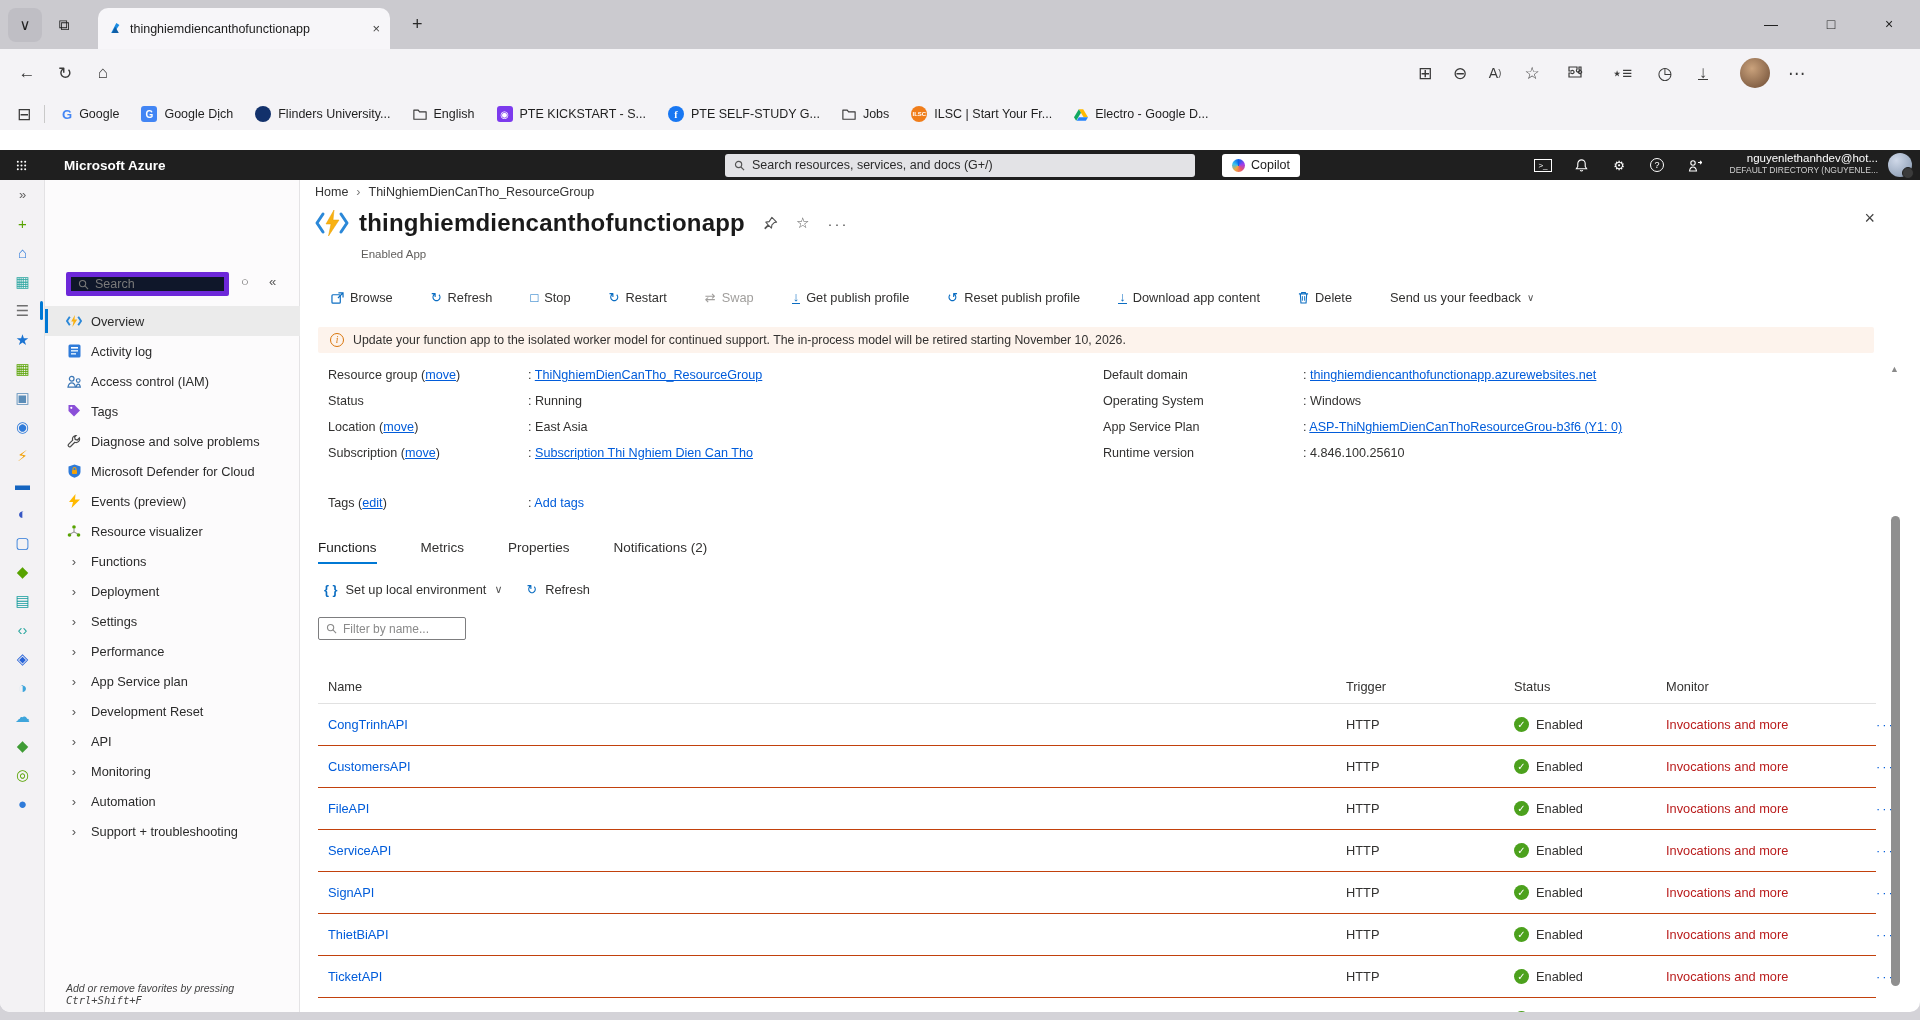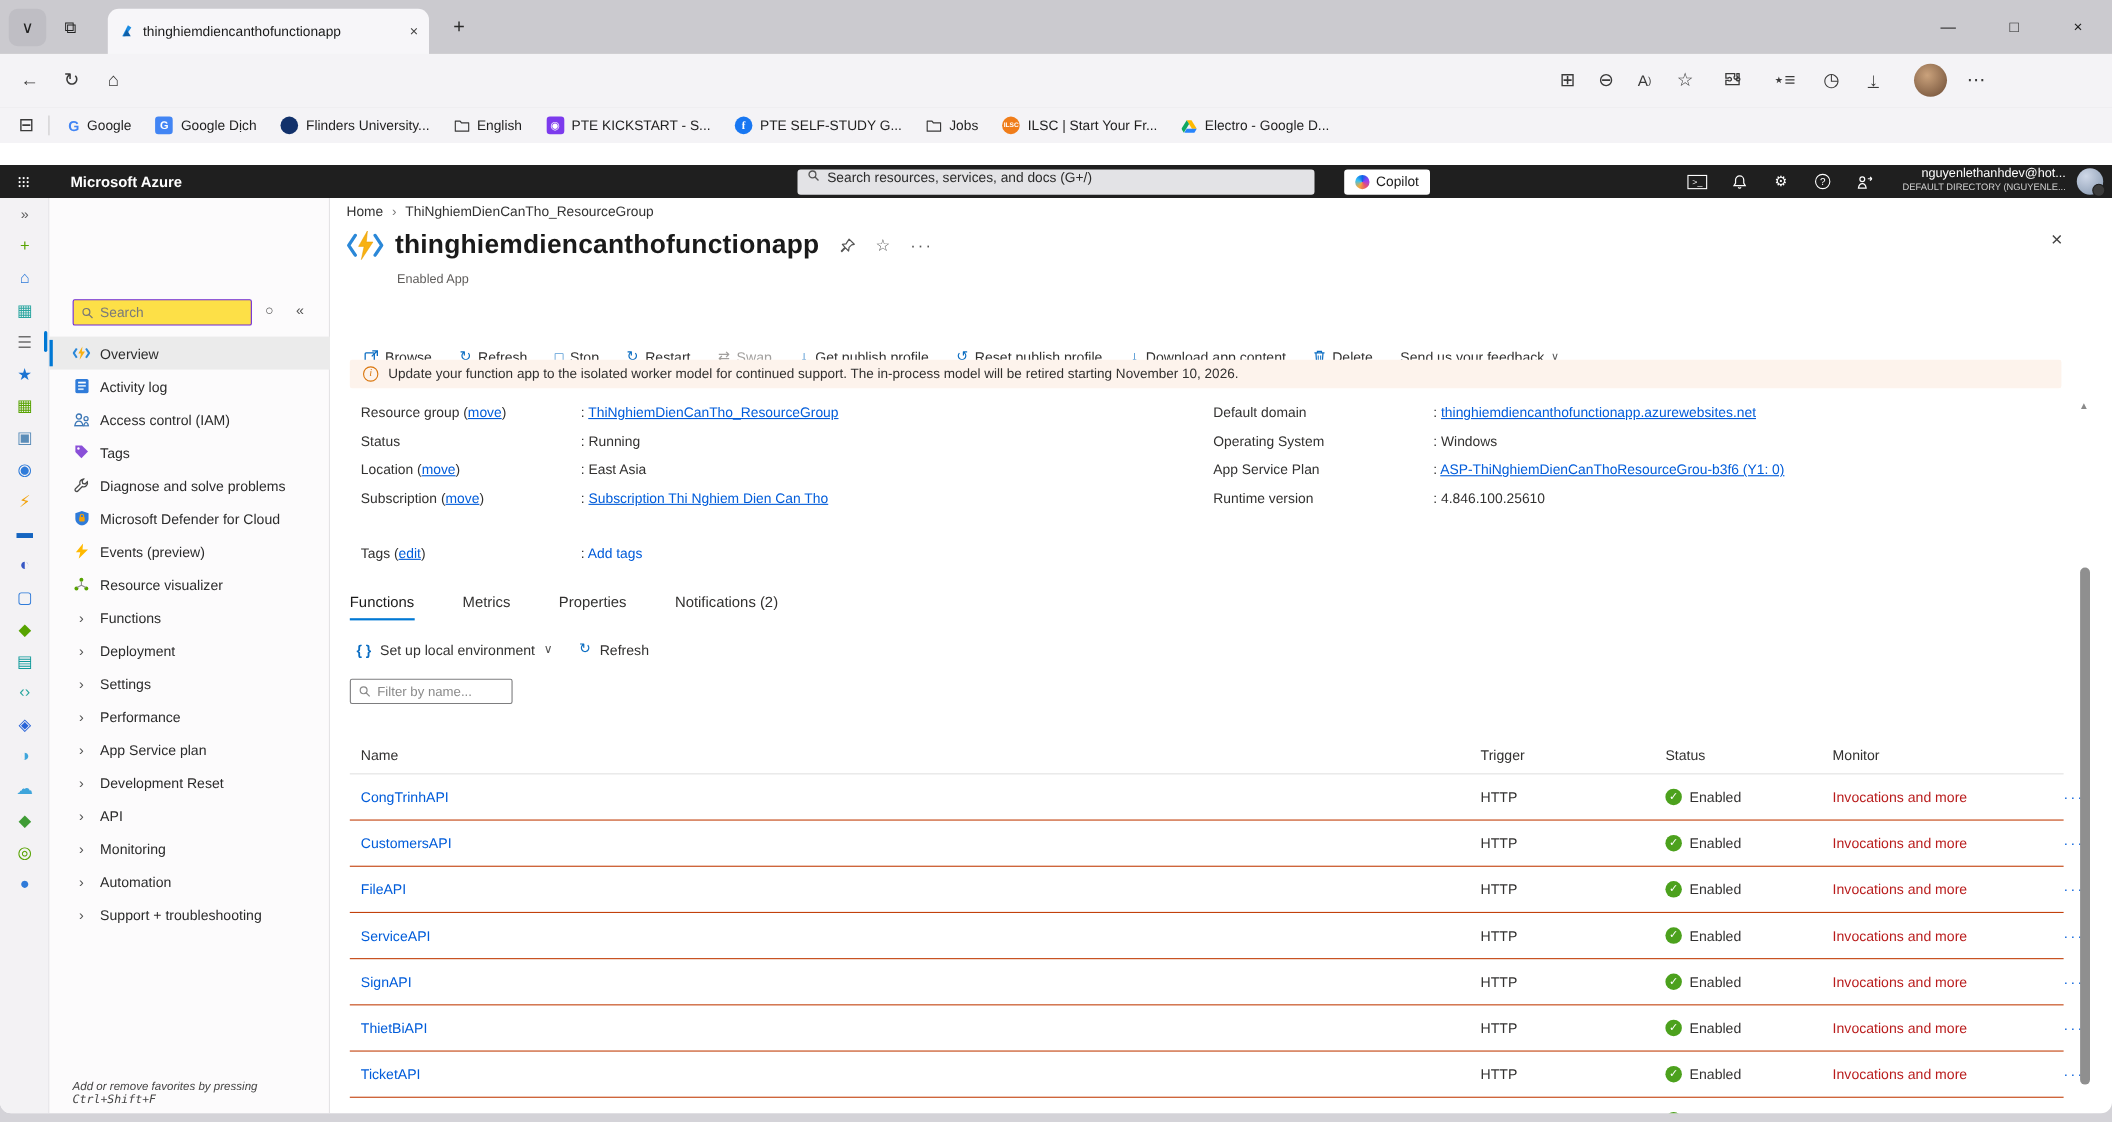--- a/index.html
+++ b/index.html
@@ -24,58 +24,58 @@
   .bm { display:flex; align-items:center; gap:7px; padding:4px 11px; border-radius:6px; color:#1f1f1f; font-size:12.5px; white-space:nowrap; }
   .bm-sep { width:1px; height:18px; background:#c9c9c9; margin:0 6px; }
   .bm-dot { width:16px; height:16px; border-radius:50%; display:flex; align-items:center; justify-content:center; color:#fff; font-size:10px; font-weight:bold; }
   #chatbtn { right:10px; top:55px; height:38px; padding:0 14px; background:#fff; border-radius:19px; box-shadow:0 1px 2px rgba(0,0,0,.15); display:flex; align-items:center; gap:7px; font-size:13px; color:#1b1b1b; }
   .copilot-dot { width:17px; height:17px; border-radius:50%; background:conic-gradient(#0b63e9,#9a3df1,#e9536f,#f2a93b,#35c3f3,#0b63e9); }
   #content-shell { left:0; top:130px; width:1920px; height:882px; background:#ffffff; border-radius:0 0 10px 10px; overflow:hidden; }
 
   
   #azbar { left:0; top:20px; width:1920px; height:30px; background:#1f1f1f; color:#fff; display:flex; align-items:center; }
   #az-brand { font-weight:bold; font-size:13.5px; margin-left:30px; }
-  #az-search { position:absolute; left:725px; width:470px; height:23px; background:#e3e3e6; border-radius:3px; color:#2b2b2b; display:flex; padding:0 9px; gap:7px; font-size:12.5px; }
+  #az-search { position:absolute; left:725px; width:470px; height:23px; background:#e3e3e6; border-radius:3px; color:#2b2b2b; display:flex; align-items:center; padding:0 9px; gap:7px; font-size:12.5px; }
   #az-copilot { position:absolute; left:1222px; height:23px; background:#fff; border-radius:3px; color:#1b1b1b; display:flex; align-items:center; gap:6px; padding:0 10px; font-size:12.5px; }
   .az-ico { width:26px; height:22px; display:flex; align-items:center; justify-content:center; font-size:13px; color:#fff; }
   #az-acct { position:absolute; right:42px; top:2px; text-align:right; line-height:12px; }
   #az-acct .em { font-size:11.5px; }
   #az-acct .dir { font-size:8.5px; color:#d0d0d0; }
   #az-avatar { position:absolute; right:8px; top:3px; width:24px; height:24px; border-radius:50%; background:radial-gradient(circle at 35% 30%,#cfd8e8,#8395ad); }
   #az-avatar:after { content:""; position:absolute; right:-2px; bottom:-2px; width:10px; height:10px; border-radius:50%; background:#3b3b3b; border:1.5px solid #1f1f1f; }
 
   
   #rail { left:0; top:50px; width:45px; height:832px; background:#f3f2f4; border-right:1px solid #e3e2e4; }
   .rail-it { position:relative; width:45px; height:29px; display:flex; align-items:center; justify-content:center; font-size:15px; }
   .rail-sel:after { content:""; position:absolute; right:2px; top:5px; width:3px; height:19px; background:#0078d4; border-radius:2px; }
 
   
   #sidebar { left:45px; top:50px; width:255px; height:832px; background:#fcfbfc; border-right:1px solid #e4e3e5; }
-  #sb-search { position:absolute; left:21px; top:92px; width:163px; height:24px; border:1px solid #6d28d9; border-radius:2px; background:#fde047; display:flex; align-items:center; padding:0 7px; gap:6px; color:#7a7a7a; font-size:12.5px; }
+  #sb-search { position:absolute; left:21px; top:92px; width:163px; height:24px; border:5px solid #6d28d9; border-radius:2px; background:#0f172a; display:flex; align-items:center; padding:0 7px; gap:6px; color:#7a7a7a; font-size:12.5px; }
   .sb-mini { position:absolute; top:94px; font-size:13px; color:#555; }
   #sb-menu { position:absolute; left:0; top:126px; width:255px; }
   .sb-item { height:30px; display:flex; align-items:center; gap:9px; padding-left:21px; font-size:12.8px; color:#2b2b2b; position:relative; white-space:nowrap; }
   .sb-item.sel { background:#ebebeb; }
   .sb-item.sel:before { content:""; position:absolute; left:0; top:3px; width:3px; height:24px; background:#0078d4; }
   .sb-ic { width:16px; height:16px; display:flex; align-items:center; justify-content:center; flex:none; }
   .sb-chev { width:16px; text-align:center; color:#555; font-size:13px; flex:none; }
   #fav-hint { position:absolute; left:21px; bottom:6px; font-size:10.5px; font-style:italic; color:#444; }
   #fav-hint .keys { font-family:"DejaVu Sans Mono",monospace; }
 
   
   #blade { left:301px; top:50px; width:1602px; height:832px; background:#fff; }
   #crumb { position:absolute; left:14px; top:5px; font-size:12.5px; color:#333; display:flex; gap:8px; align-items:center; }
   #crumb .sep { color:#777; }
   #title-row { position:absolute; left:14px; top:28px; display:flex; align-items:center; gap:10px; }
   #page-title { font-size:24px; font-weight:bold; color:#1a1a1a; letter-spacing:.2px; }
   .title-act { color:#555; font-size:15px; margin-left:8px; }
   #page-sub { position:absolute; left:60px; top:68px; font-size:11.5px; color:#605e5c; }
   #blade-close { position:absolute; right:28px; top:28px; font-size:18px; color:#444; }
 
-  #toolbar { position:absolute; left:30px; top:136px; display:flex; align-items:center; gap:25px; white-space:nowrap; }
+  #toolbar { position:absolute; left:30px; top:110px; display:flex; align-items:center; gap:38px; white-space:nowrap; }
   .cmd { display:flex; align-items:center; gap:6px; font-size:12.8px; color:#323130; }
   .cmd .ic { color:#0b6dc2; font-size:13px; display:flex; align-items:center; }
   .cmd.dis { color:#a19f9d; } .cmd.dis .ic { color:#a19f9d; }
   .dl-ic { border-bottom:1.6px solid #0b6dc2; line-height:11px; padding:0 1px 1px; }
 
   #banner { position:absolute; left:17px; top:147px; width:1556px; height:26px; background:#fdf3ec; border-radius:2px; display:flex; align-items:center; gap:9px; padding-left:12px; font-size:12.3px; color:#323130; }
   .info-circ { width:14px; height:14px; border:1.5px solid #d9750b; border-radius:50%; color:#d9750b; font-size:9.5px; font-style:italic; font-family:"Liberation Serif",serif; display:flex; align-items:center; justify-content:center; flex:none; }
 
   #essentials { position:absolute; left:27px; top:182px; width:1560px; display:flex; }
   #ess-left { width:775px; } #ess-right { flex:1; }

